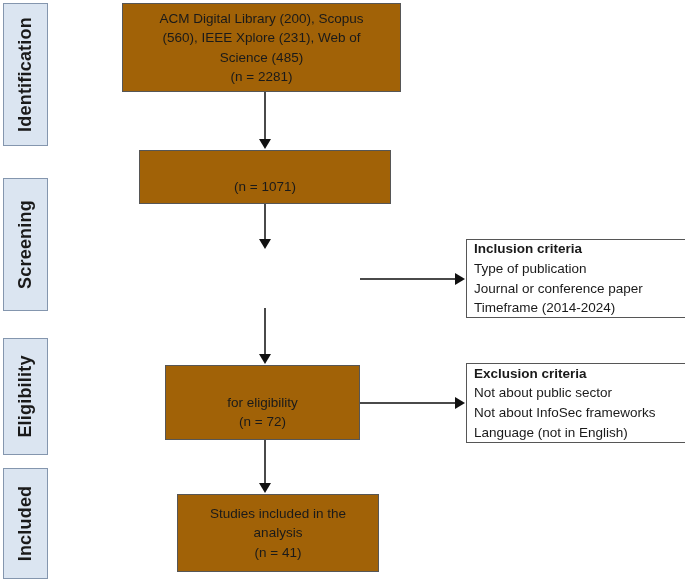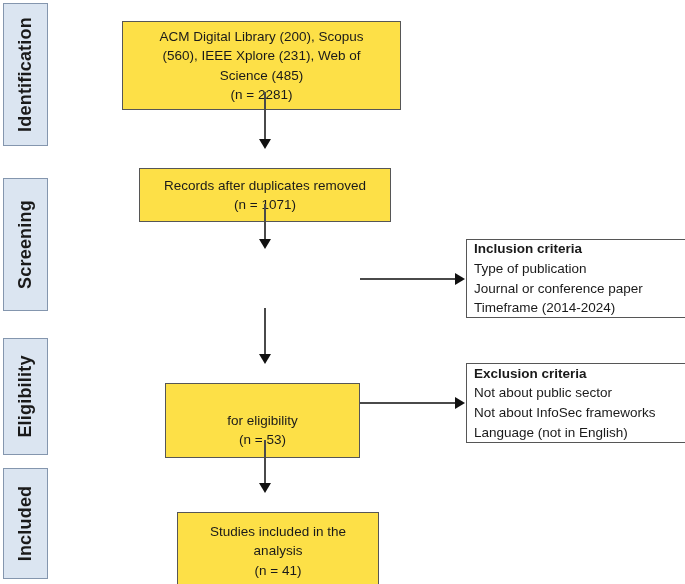--- a/index.html
+++ b/index.html
@@ -38,32 +38,31 @@
     font-size: 18px;
     font-weight: bold;
     letter-spacing: 0.2px;
     color: #1a1a1a;
     font-family: "Liberation Sans", "DejaVu Sans", sans-serif;
   }
 
   
   .flow-box {
     position: absolute;
-    background: #fde047;
+    background: #a16207;
     border: 1.5px solid #565656;
     box-sizing: border-box;
     display: flex;
     align-items: center;
     justify-content: center;
     text-align: center;
     font-size: 13.5px;
     line-height: 1.42;
     color: #1a1a1a;
     padding: 2px 6px;
-    margin-top: 18px;
   }
   .flow-box .txt { display: block; width: 100%; }
 
   
   .criteria-box {
     position: absolute;
     background: #ffffff;
     border: 1.5px solid #565656;
     box-sizing: border-box;
     display: flex;
@@ -135,21 +134,21 @@
     </span>
   </div>
 
   <div class="connector">
     <div class="v-line" style="left:264px; top:92px; height:48px;"></div>
     <div class="arrow-down" style="left:259px; top:139px;"></div>
   </div>
 
   <div class="flow-box" style="left:139px; top:150px; width:252px; height:54px;">
     <span class="txt">
-      <span>Records after duplicates removed</span><br>
+      <br>
       <span>(n = 1071)</span>
     </span>
   </div>
 
   <div class="connector">
     <div class="v-line" style="left:264px; top:204px; height:36px;"></div>
     <div class="arrow-down" style="left:259px; top:239px;"></div>
   </div>
 
 
@@ -167,21 +166,21 @@
 
   <div class="connector">
     <div class="v-line" style="left:264px; top:308px; height:47px;"></div>
     <div class="arrow-down" style="left:259px; top:354px;"></div>
   </div>
 
   <div class="flow-box" style="left:165px; top:365px; width:195px; height:75px;">
     <span class="txt">
       <br>
       <span>for eligibility</span><br>
-      <span>(n = 53)</span>
+      <span>(n = 72)</span>
     </span>
   </div>
 
   <div class="connector">
     <div class="h-line" style="left:360px; top:402px; width:96px;"></div>
     <div class="arrow-right" style="left:455px; top:397px;"></div>
   </div>
 
   <div class="criteria-box" style="left:466px; top:363px; width:222px; height:80px;">
     <div class="criteria-title">Exclusion criteria</div>

